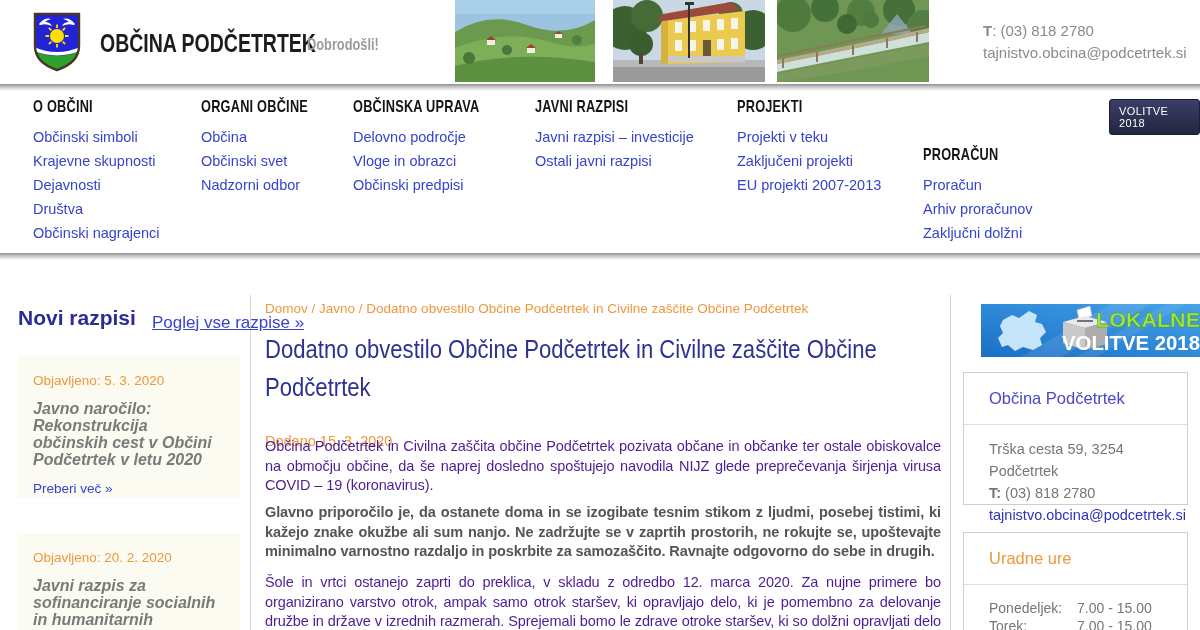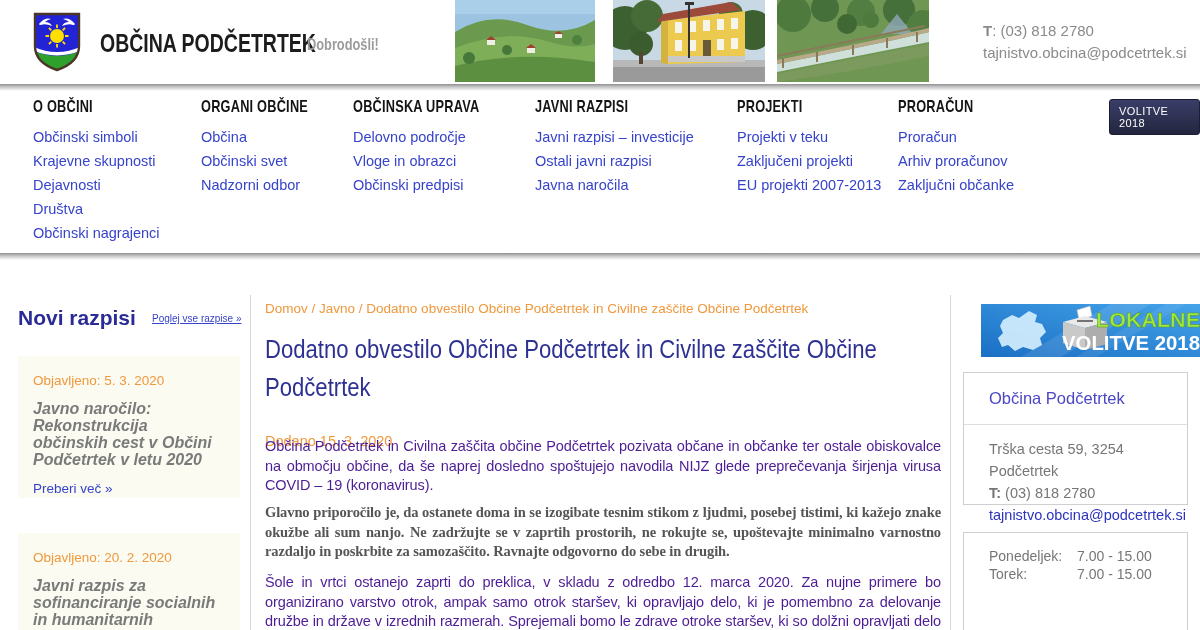--- a/index.html
+++ b/index.html
@@ -32,35 +32,35 @@
     line-height:24px; white-space:nowrap; cursor:pointer; }
   .volitve-btn { left:1109px; top:99px; background:linear-gradient(#3a3e68,#23263f);
     color:#fff; font-size:11px; letter-spacing:.4px; padding:5px 9px; border-radius:3px;
     border:1px solid #1b1d33; cursor:pointer; }
 
   
   .vsep { top:295px; height:335px; width:1px; background:#d6d6d6; }
 
   
   .sb-title { left:18px; top:306px; font-size:21px; font-weight:bold; color:#2b2b96; }
-  .sb-viewall { left:152px; top:313px; font-size:10px; color:#3643cb; text-decoration:underline; cursor:pointer; }
+  .sb-viewall { left:152px; top:313px; font-size:17px; color:#3643cb; text-decoration:underline; cursor:pointer; }
   .news-card { left:18px; width:222px; background:#fbfbf2; padding:17px 15px; }
   .news-date { font-size:13.5px; color:#f0983c; margin-bottom:12px; }
   .news-title { font-size:16px; font-weight:bold; color:#7a7a7a; line-height:17px;font-style:italic; }
   .news-more { display:inline-block; margin-top:13px; font-size:13.5px; color:#3643cb; cursor:pointer; }
 
   
   .breadcrumb { left:265px; top:301px; font-size:13.5px; color:#f0983c; white-space:nowrap; }
   .breadcrumb a { color:#f0983c; text-decoration:none; cursor:pointer; }
   .article-title { left:265px; top:330px; font-size:26px; line-height:38px; color:#2d3192;
     transform:scaleX(.85); transform-origin:0 0; white-space:nowrap; font-weight:normal; }
   .article-date { left:265px; top:408px; font-size:14.5px; color:#f0983c;margin-top:25px; }
   .article-p { left:265px; width:676px; font-size:14.5px; line-height:19.5px; color:#4c1d95;
     text-align:justify; letter-spacing:-0.1px; }
-  .article-p.bold { font-weight:bold; color:#555;font-family:Liberation Serif, serif; }
+  .article-p.bold { font-weight:bold; color:#555; }
 
   
   .rbox { left:963px; width:225px; background:#fff; border:1px solid #cfcfcf; }
   .rbox-head { padding:16px 0 16px 25px; border-bottom:1px solid #dedede; font-size:16.5px; }
   .rbox-head.blue { color:#4b47c6; cursor:pointer; }
   .rbox-head.orange { color:#f0983c; }
   .rbox-body { padding:13px 10px 15px 25px; font-size:14.5px; color:#767676; line-height:22px; }
   .rbox-body .email { color:#2c33bb; cursor:pointer; }
   .hours-row { display:flex; font-size:14px; line-height:17.5px; color:#767676; }
   .hours-day { width:88px; }
@@ -206,33 +206,32 @@
 <div class="abs nav-col" style="left:353px;">
   <div class="nav-head"><span class="condensed">OBČINSKA UPRAVA</span></div>
   <a class="nav-link">Delovno področje</a>
   <a class="nav-link">Vloge in obrazci</a>
   <a class="nav-link">Občinski predpisi</a>
 </div>
 <div class="abs nav-col" style="left:535px;">
   <div class="nav-head"><span class="condensed">JAVNI RAZPISI</span></div>
   <a class="nav-link">Javni razpisi – investicije</a>
   <a class="nav-link">Ostali javni razpisi</a>
-  <a class="nav-link">Javna naročila</a>
 </div>
 <div class="abs nav-col" style="left:737px;">
   <div class="nav-head"><span class="condensed">PROJEKTI</span></div>
   <a class="nav-link">Projekti v teku</a>
   <a class="nav-link">Zaključeni projekti</a>
   <a class="nav-link">EU projekti 2007-2013</a>
 </div>
-<div class="abs nav-col" style="left:898px;">
+<div class="abs nav-col" style="left:923px;margin-top:48px;">
   <div class="nav-head"><span class="condensed">PRORAČUN</span></div>
   <a class="nav-link">Proračun</a>
   <a class="nav-link">Arhiv proračunov</a>
-  <a class="nav-link">Zaključni občanke</a>
+  <a class="nav-link">Zaključni dolžni</a>
 </div>
 <div class="abs volitve-btn">VOLITVE 2018</div>
 
 <div class="abs hshadow" style="top:253px;"></div>
 
 <div class="abs vsep" style="left:250px;"></div>
 <div class="abs vsep" style="left:950px;"></div>
 
 <div class="abs sb-title">Novi razpisi</div>
 <a class="abs sb-viewall">Poglej vse razpise »</a>
@@ -291,20 +290,21 @@
 <div class="abs rbox" style="top:372px; height:133px;">
   <div class="rbox-head blue">Občina Podčetrtek</div>
   <div class="rbox-body">
     <div>Trška cesta 59, 3254 Podčetrtek</div>
     <div><b>T:</b><span> (03) 818 2780</span></div>
     <div class="email">tajnistvo.obcina@podcetrtek.si</div>
   </div>
 </div>
 
 <div class="abs rbox" style="top:532px; height:120px;">
+  <div class="rbox-head orange">Uradne ure</div>
   <div class="rbox-body" style="padding-top:15px;">
     <div class="hours-row">
       <span class="hours-day">Ponedeljek:</span>
       <span>7.00 - 15.00</span>
     </div>
     <div class="hours-row">
       <span class="hours-day">Torek:</span>
       <span>7.00 - 15.00</span>
     </div>
   </div>

